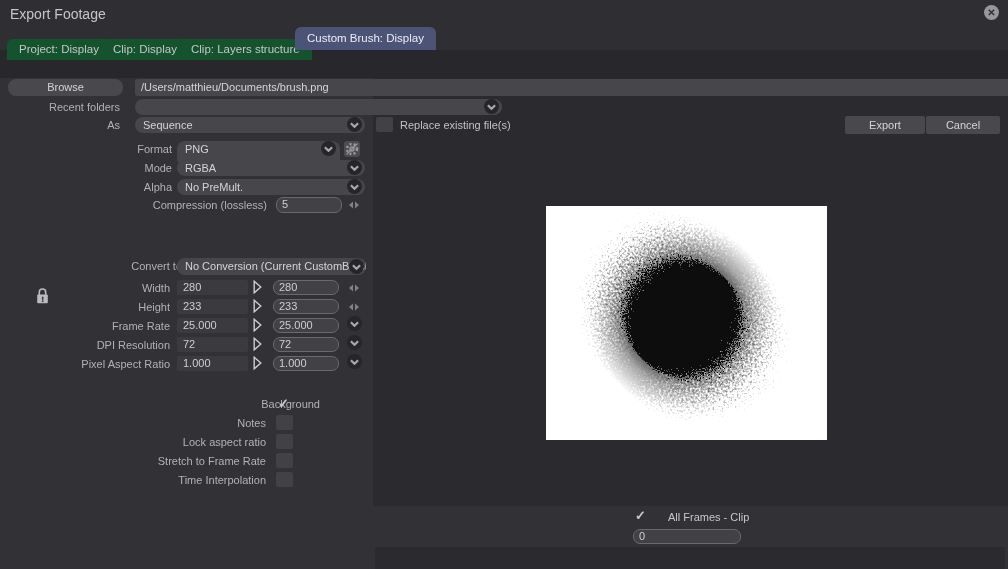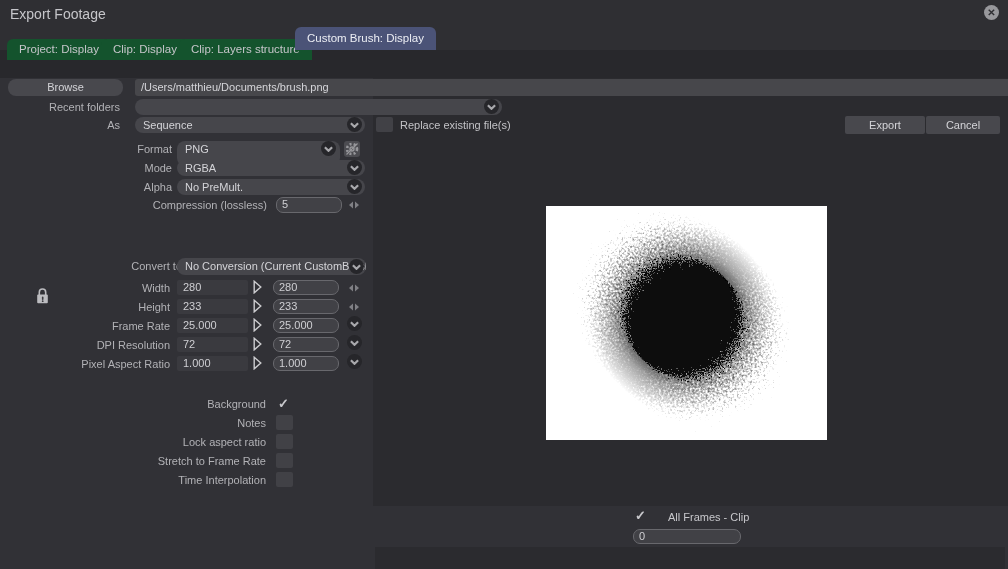--- a/index.html
+++ b/index.html
@@ -197,21 +197,21 @@
         <path d="M1.2,1.2 L7.8,7 L1.2,12.8 Z" fill="none" stroke="#cccccf" stroke-width="1.4"></path>
       </svg>
   </div>
   <div class="abs input" style="left:273px;top:356px;width:66px;height:15px;">1.000</div>
   <div class="abs chev" style="left:347px;top:354px;">
     <svg width="9" height="6" viewBox="0 0 10 6">
         <polyline points="1,1 5,5 9,1" stroke="#a8a8ac" stroke-width="2.4" fill="none"></polyline>
       </svg>
   </div>
 
-  <div class="abs lblR" style="left:0;top:398px;width:266px;">Background</div>
+  <div class="abs lblR" style="left:0;top:398px;width:320px;">Background</div>
   <div class="abs check" style="left:278px;top:396px;"></div>
 
   <div class="abs lblR" style="left:0;top:417px;width:266px;">Notes</div>
   <div class="abs cb" style="left:276px;top:415px;"></div>
 
   <div class="abs lblR" style="left:0;top:436px;width:266px;">Lock aspect ratio</div>
   <div class="abs cb" style="left:276px;top:434px;"></div>
 
   <div class="abs lblR" style="left:0;top:455px;width:266px;">Stretch to Frame Rate</div>
   <div class="abs cb" style="left:276px;top:453px;"></div>

